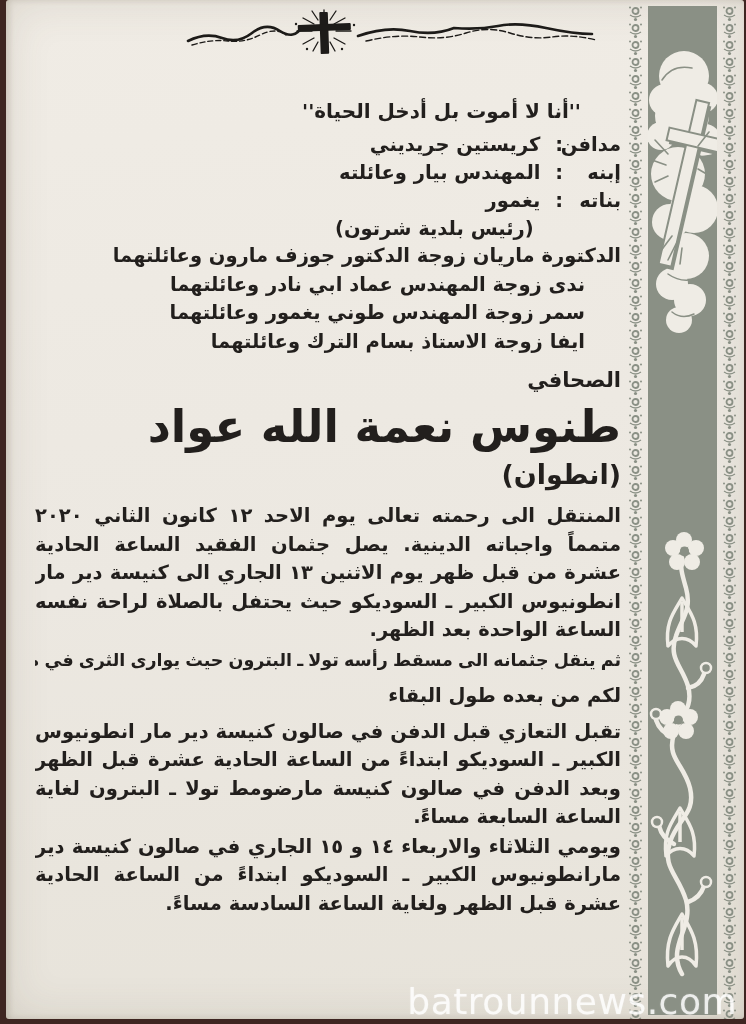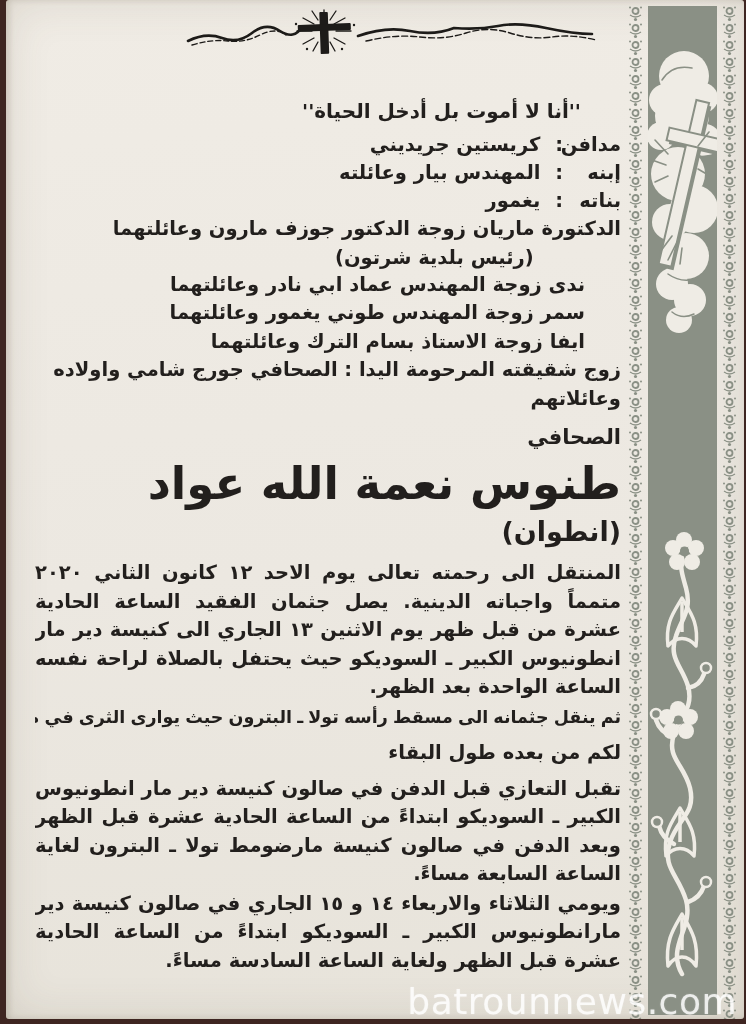--- a/index.html
+++ b/index.html
@@ -216,27 +216,26 @@
     </div>
     <div class="fam-row">
       <span class="fam-label">إبنه</span><span class="fam-colon">:</span>
       <span>المهندس بيار وعائلته</span>
     </div>
     <div class="fam-row">
       <span class="fam-label">بناته</span><span class="fam-colon">:</span>
       <span>يغمور</span>
     </div>
 
+    <div class="dline mayor">(رئيس بلدية شرتون)</div>
     <div class="dline">الدكتورة ماريان زوجة الدكتور جوزف مارون وعائلتهما</div>
-    <div class="dline mayor">(رئيس بلدية شرتون)</div>
     <div class="dline ind">ندى زوجة المهندس عماد ابي نادر وعائلتهما</div>
     <div class="dline ind">سمر زوجة المهندس طوني يغمور وعائلتهما</div>
     <div class="dline ind">ايفا زوجة الاستاذ بسام الترك وعائلتهما</div>
 
-    <div class="dline">زوج شقيقته المرحومة اليدا : الصحافي جورج شامي واولاده وعائلاتهم</div>
 
 
     <div class="t-center deceased-title">الصحافي</div>
     <div class="t-center deceased-name">طنوس نعمة الله عواد</div>
     <div class="t-center deceased-nick">(انطوان)</div>
 
     <div class="para p1">المنتقل الى رحمته تعالى يوم الاحد ١٢ كانون الثاني ٢٠٢٠ متمماً واجباته الدينية. يصل جثمان الفقيد الساعة الحادية عشرة من قبل ظهر يوم الاثنين ١٣ الجاري الى كنيسة دير مار انطونيوس الكبير ـ السوديكو حيث يحتفل بالصلاة لراحة نفسه الساعة الواحدة بعد الظهر.</div>
     <div class="p2">ثم ينقل جثمانه الى مسقط رأسه تولا ـ البترون حيث يوارى الثرى في مدافن العائلة.</div>
     <div class="t-center farewell">لكم من بعده طول البقاء</div>
     <div class="para">تقبل التعازي قبل الدفن في صالون كنيسة دير مار انطونيوس الكبير ـ السوديكو ابتداءً من الساعة الحادية عشرة قبل الظهر وبعد الدفن في صالون كنيسة مارضومط تولا ـ البترون لغاية الساعة السابعة مساءً.</div>

